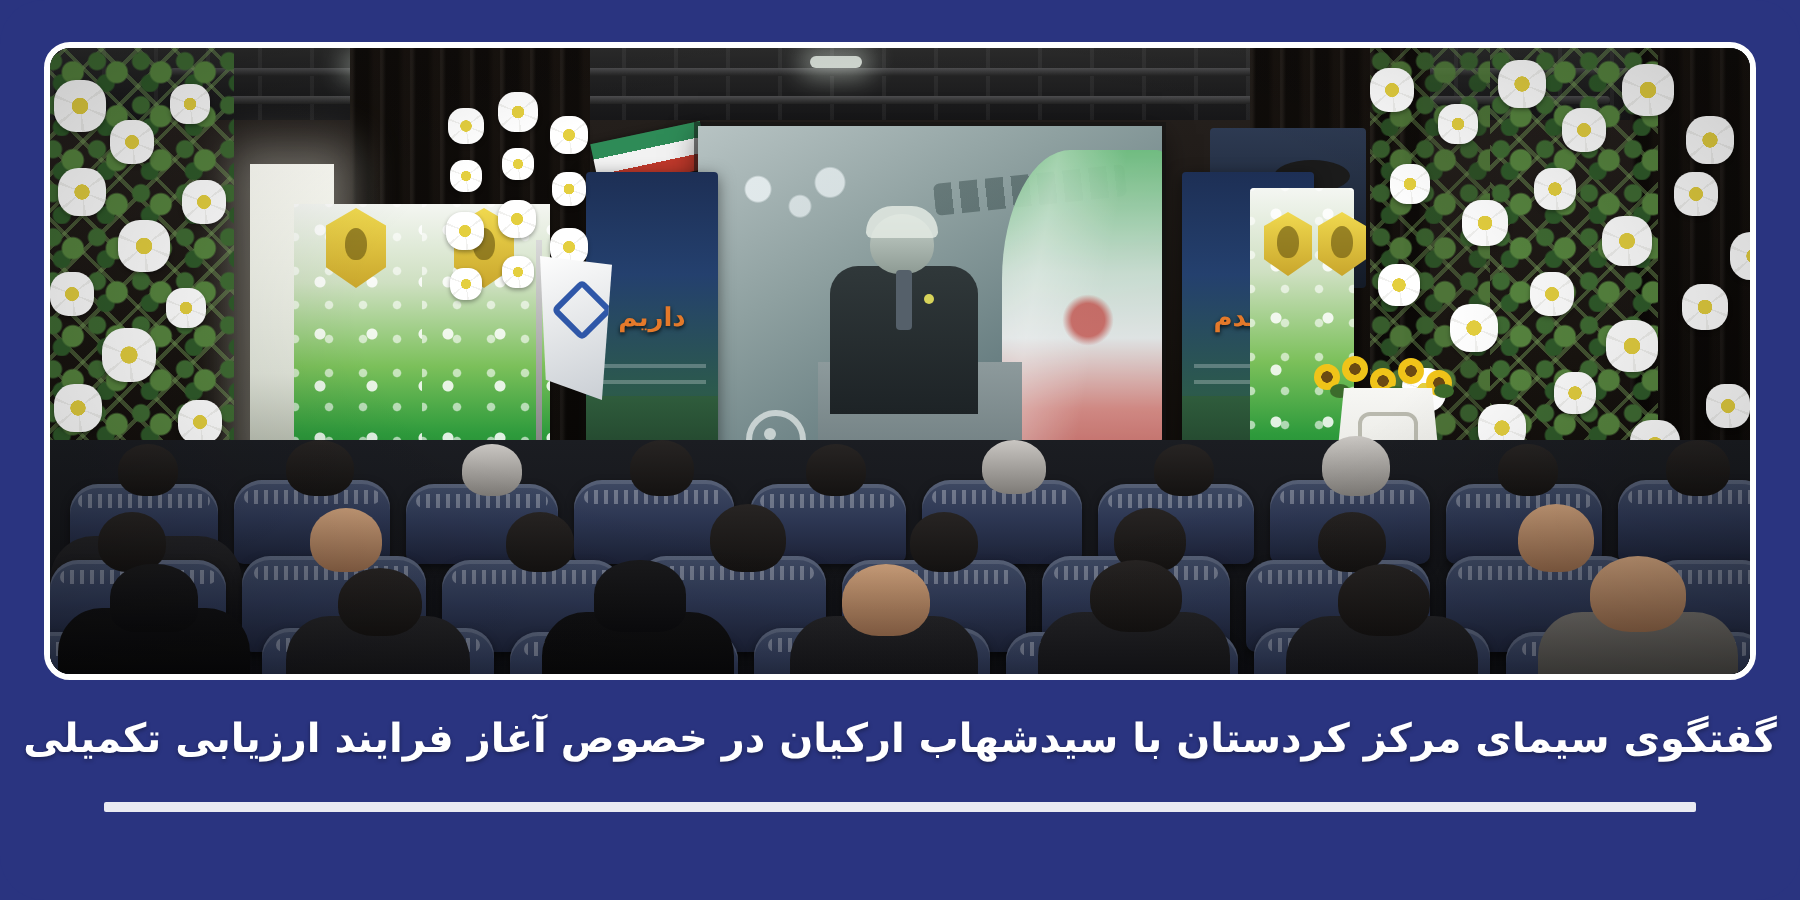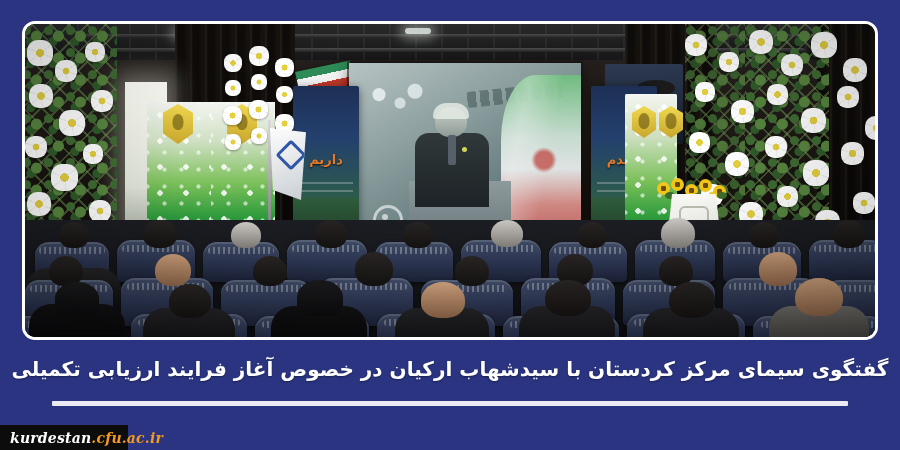--- a/index.html
+++ b/index.html
@@ -7,20 +7,21 @@
     width:900px;height:450px;overflow:hidden;
     background:#2a3480;
     font-family:"DejaVu Sans","Liberation Sans",sans-serif;
     position:relative;
   }
   #banner{
     position:absolute;inset:0;
     width:900px;height:450px;
     background:#2a3480;
     overflow:hidden;
+    border-radius:22px;
   }
 
   
   #photo-frame{
     position:absolute;left:22px;top:21px;width:856px;height:319px;
     border:3px solid #ffffff;border-radius:13px;
     box-sizing:border-box;overflow:hidden;
     background:#10131c;
   }
   #photo{
@@ -578,17 +579,14 @@
       <div style="position:absolute;inset:0;pointer-events:none;
                   background:radial-gradient(ellipse at 50% 42%, rgba(0,0,0,0) 45%, rgba(0,0,0,.28) 100%);"></div>
     </div>
   </div>
 
   <div id="title-block">
     <div id="banner-title">گفتگوی سیمای مرکز کردستان با سیدشهاب ارکیان در خصوص آغاز فرایند ارزیابی تکمیلی</div>
   </div>
   <div id="title-rule"></div>
 
-  <div id="watermark">
-    <div class="wm-text"><span class="wm-main">kurdestan</span><span class="wm-tld">.cfu.ac.ir</span></div>
-  </div>
 
 </div>
 
 </body></html>

